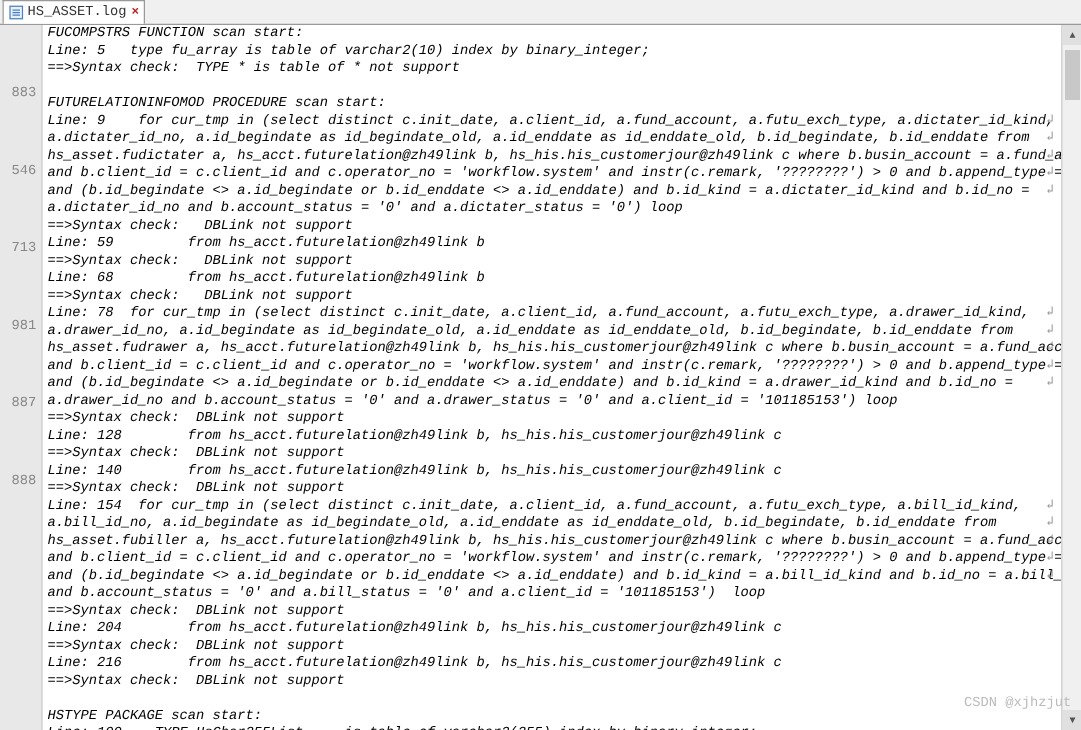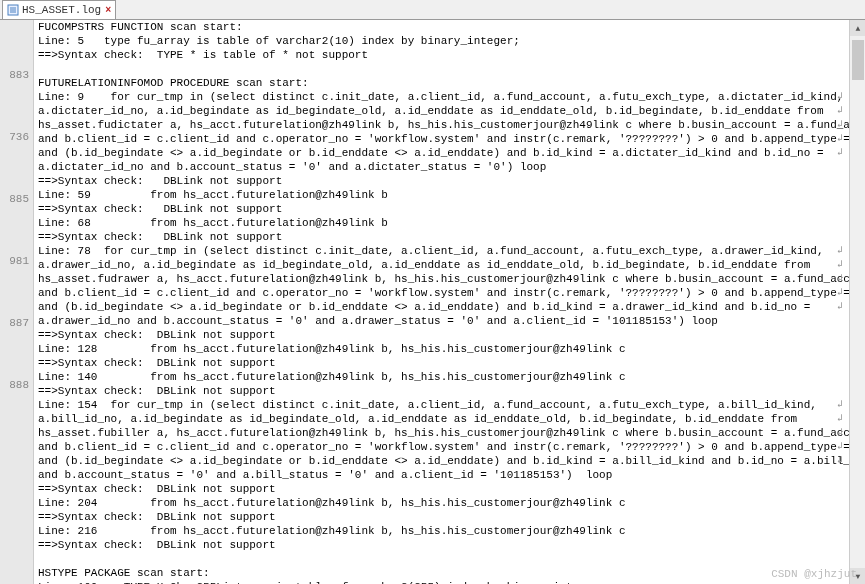--- a/index.html
+++ b/index.html
@@ -6,29 +6,29 @@
 body { font-family:Consolas,"Courier New",monospace; font-size:11px; background:#fff; color:#000; width:865px; height:584px; overflow:hidden; }
 .tabbar { display:flex; align-items:flex-end; background:#f0f0f0; border-bottom:1px solid #999; height:20px; padding-left:2px; }
 .tab { display:flex; align-items:center; background:#fff; border:1px solid #999; border-bottom:none; padding:1px 4px; font-size:11px; color:#333; height:19px; }
 .tab .icon { width:12px; height:12px; margin-right:3px; }
 .tab .icon svg { display:block; }
 .tab .close { margin-left:4px; color:#b22; font-weight:bold; cursor:pointer; font-size:10px; }
 .editor { display:flex; height:564px; overflow:hidden; position:relative; }
 .gutter { background:#e8e8e8; color:#888; text-align:right; padding:0 4px; user-select:none; border-right:1px solid #ccc; width:34px; line-height:14px; }
 .gutter div { height:14px; font-size:11px;margin-top:48px; }
 .code { flex:1; padding:0 4px; white-space:pre; overflow:hidden; line-height:14px; }
-.code .ln { height:14px; }
+.code .ln { height:14px;font-style:italic; }
 .wrapglyph { position:absolute; right:22px; color:#999; pointer-events:none; line-height:14px; }
 .wrapglyph div { height:14px; font-size:10px; }
 .scrollbar { width:16px; background:#f0f0f0; border-left:1px solid #ccc; position:relative; }
 .sb-arrow { position:absolute; left:0; width:16px; height:16px; background:#e0e0e0; display:flex; align-items:center; justify-content:center; font-size:8px; color:#555; }
 .sb-arrow.up { top:0; }
 .sb-arrow.down { bottom:0; }
 .sb-thumb { position:absolute; left:2px; width:12px; background:#c8c8c8; top:20px; height:40px; }
-.watermark { position:fixed; right:8px; bottom:4px; color:#bbb; font-size:11px; }
+.watermark { position:fixed; right:8px; bottom:15px; color:#bbb; font-size:11px; }
 </style>
 </head>
 <body>
 
 <div class="tabbar">
   <div class="tab">
     <span class="icon">
       <svg width="12" height="12" viewBox="0 0 12 12">
           <rect x="1" y="1" width="10" height="10" fill="#e8f0ff" stroke="#4a80c0"></rect>
           <line x1="3" y1="4" x2="9" y2="4" stroke="#4a80c0"></line>
@@ -37,22 +37,22 @@
         </svg>
     </span>
     <span>HS_ASSET.log</span>
     <span class="close">×</span>
   </div>
 </div>
 
 <div class="editor">
   <div class="gutter" id="gutter">
       <div>883</div>
-      <div>736</div>
-      <div>885</div>
+      <div>546</div>
+      <div>713</div>
       <div>981</div>
       <div>887</div>
       <div>888</div>
       <div></div>
       <div></div>
       <div></div>
       <div></div>
       <div></div>
       <div>429</div>
       <div>890</div>

